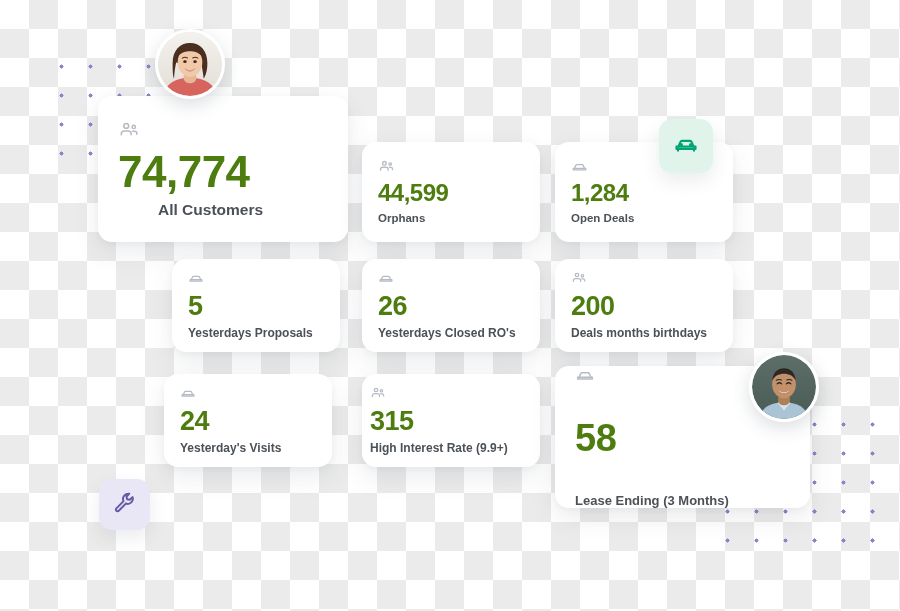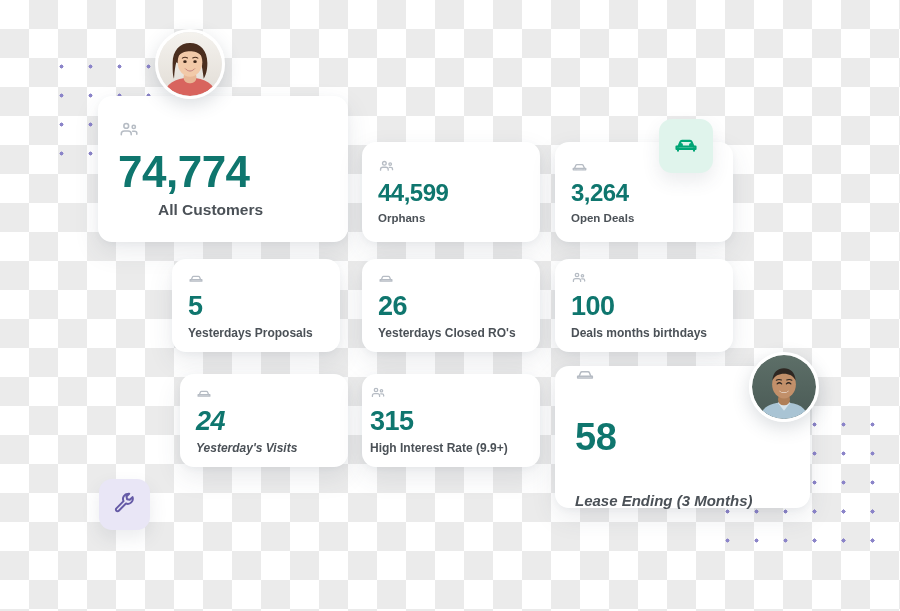--- a/index.html
+++ b/index.html
@@ -53,21 +53,21 @@
     flex-direction: column;
     justify-content: center;
   }
   .card-icon {
     display: block;
     color: #b6bcc4;
     margin-bottom: 6px;
   }
   .card-icon svg { display: block; }
   .card-value {
-    color: #0f766e;
+    color: #4d7c0f;
     font-weight: 700;
     letter-spacing: -0.5px;
     line-height: 1.04;
     margin: 0 0 6px 0;
     white-space: nowrap;
   }
   .card-label {
     color: #4b5157;
     font-weight: 600;
     line-height: 1.2;
@@ -80,21 +80,21 @@
   .card--hero .card-label { font-size: 15.5px; margin-left: 40px; }
   .card--hero .card-icon { margin-bottom: 8px; }
 
   .card--mid .card-value  { font-size: 24px; }
   .card--mid .card-label  { font-size: 11.5px; }
 
   .card--sm .card-value   { font-size: 27px; }
   .card--sm .card-label   { font-size: 12px; }
 
   .card--wide .card-value { font-size: 38px; }
-  .card--wide .card-label { font-size: 15px; font-style: italic; }
+  .card--wide .card-label { font-size: 13px; }
 
   
   .badge {
     position: absolute;
     border-radius: 13px;
     display: flex;
     align-items: center;
     justify-content: center;
   }
   .badge--car {
@@ -161,21 +161,21 @@
   <div class="card card--mid" style="left:555px; top:142px; width:178px; height:100px;">
     <div class="card-inner" style="padding:14px 16px;">
       <span class="card-icon">
         <svg width="17" height="17" viewBox="0 0 24 24" fill="none" stroke="currentColor" stroke-width="1.9" stroke-linecap="round" stroke-linejoin="round">
           <path d="M3.2 14.6h17.6v2.1H3.2z"></path>
           <path d="M5 14.6l1.7-4.1c.3-.7.9-1.1 1.6-1.1h7.4c.7 0 1.3.4 1.6 1.1l1.7 4.1"></path>
           <circle cx="7" cy="16.7" r="0.1"></circle>
           <circle cx="17" cy="16.7" r="0.1"></circle>
         </svg>
       </span>
-      <p class="card-value">3,264</p>
+      <p class="card-value">1,284</p>
       <p class="card-label">Open Deals</p>
     </div>
   </div>
 
   <div class="card card--sm" style="left:172px; top:259px; width:168px; height:93px;">
     <div class="card-inner" style="padding:13px 16px;">
       <span class="card-icon">
         <svg width="16" height="16" viewBox="0 0 24 24" fill="none" stroke="currentColor" stroke-width="1.9" stroke-linecap="round" stroke-linejoin="round">
           <path d="M3.2 14.6h17.6v2.1H3.2z"></path>
           <path d="M5 14.6l1.7-4.1c.3-.7.9-1.1 1.6-1.1h7.4c.7 0 1.3.4 1.6 1.1l1.7 4.1"></path>
@@ -202,26 +202,26 @@
   <div class="card card--sm" style="left:555px; top:259px; width:178px; height:93px;">
     <div class="card-inner" style="padding:13px 16px;">
       <span class="card-icon">
         <svg width="16" height="16" viewBox="0 0 24 24" fill="none" stroke="currentColor" stroke-width="1.9" stroke-linecap="round" stroke-linejoin="round">
           <circle cx="9" cy="7.5" r="2.6"></circle>
           <path d="M3.6 17.2v-1.1c0-1.7 1.5-3 3.3-3h4.2c1.8 0 3.3 1.3 3.3 3v1.1"></path>
           <circle cx="17.2" cy="8.6" r="1.8"></circle>
           <path d="M16 13.3h2.2c1.3 0 2.3.9 2.3 2.1v1.1"></path>
         </svg>
       </span>
-      <p class="card-value">100</p>
+      <p class="card-value">200</p>
       <p class="card-label">Deals months birthdays</p>
     </div>
   </div>
 
-  <div class="card card--sm" style="left:180px; top:374px; width:168px; height:93px;font-style:italic;">
+  <div class="card card--sm" style="left:164px; top:374px; width:168px; height:93px;">
     <div class="card-inner" style="padding:13px 16px;">
       <span class="card-icon">
         <svg width="16" height="16" viewBox="0 0 24 24" fill="none" stroke="currentColor" stroke-width="1.9" stroke-linecap="round" stroke-linejoin="round">
           <path d="M3.2 14.6h17.6v2.1H3.2z"></path>
           <path d="M5 14.6l1.7-4.1c.3-.7.9-1.1 1.6-1.1h7.4c.7 0 1.3.4 1.6 1.1l1.7 4.1"></path>
         </svg>
       </span>
       <p class="card-value">24</p>
       <p class="card-label">Yesterday's Visits</p>
     </div>

